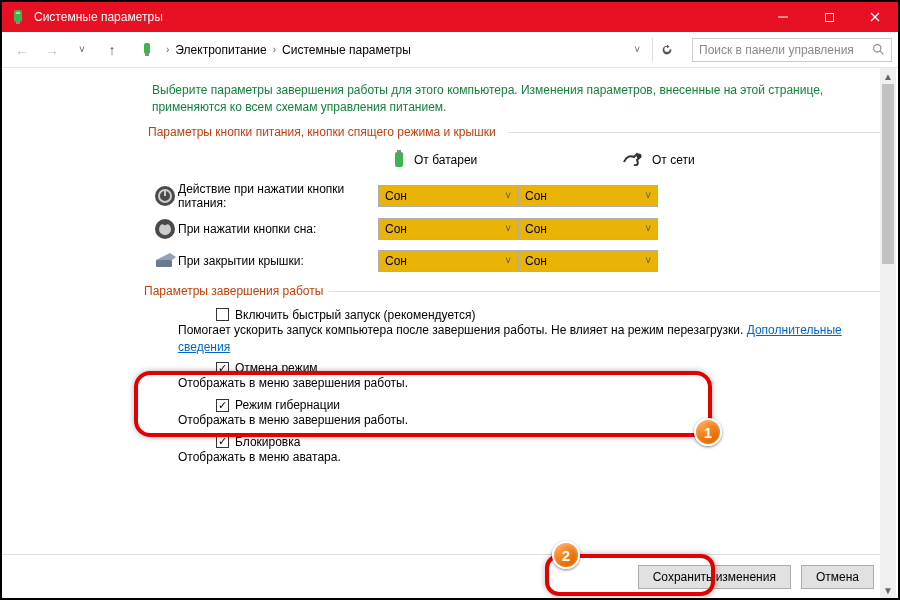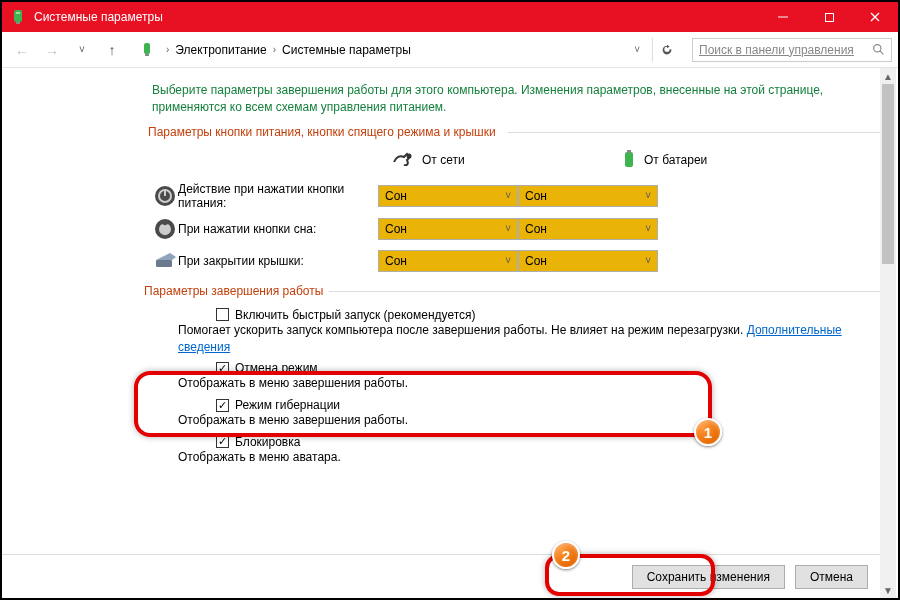--- a/index.html
+++ b/index.html
@@ -66,21 +66,20 @@
     color: #555;
   }
   .search {
     width: 200px; height: 24px;
     border: 1px solid #ccc;
     margin-left: 6px;
     display: flex; align-items: center;
     padding: 0 6px;
     color: #888;
     gap: 6px;
-    text-decoration: underline;
   }
   .content {
     position: relative;
     height: calc(600px - 30px - 36px - 4px);
     overflow: hidden;
     padding: 14px 28px 0 150px;
   }
   .scrollbar-v {
     position: absolute; right: 2px; top: 0; bottom: 0; width: 16px;
     background: #f0f0f0;
@@ -128,21 +127,21 @@
     position:absolute; width:28px; height:28px; border-radius:50%;
     background: radial-gradient(circle at 30% 30%, #ff9a3c, #e86a00 70%);
     border:2px solid #fff; box-shadow:0 1px 3px rgba(0,0,0,.5), inset 0 2px 4px rgba(255,255,255,.4);
     color:#fff; font-weight:bold; font-size:15px;
     display:flex; align-items:center; justify-content:center;
     pointer-events:none;
   }
   .badge1 { left: 692px; top: 350px;}
   .badge2 { left: 550px; top: 473px;}
   .footer {
-    position:absolute; left:0; right:10px; bottom:0; height:44px;
+    position:absolute; left:0; right:4px; bottom:0; height:44px;
     border-top:1px solid #ddd;
     display:flex; align-items:center; justify-content:flex-end;
     gap:10px; padding-right:20px;
     background:#fff;
   }
   .btn {
     height:24px; padding:0 14px; border:1px solid #adadad; background:#e1e1e1;
     display:flex; align-items:center; justify-content:center;
     font-size:12px; color:#000;
   }
@@ -211,32 +210,32 @@
   </div>
 </div>
 
 <div class="content">
   <div class="intro">Выберите параметры завершения работы для этого компьютера. Изменения параметров, внесенные на этой странице, применяются ко всем схемам управления питанием.</div>
 
   <div class="section-title with-line">Параметры кнопки питания, кнопки спящего режима и крышки</div>
 
   <div class="cols-hdr">
     <div class="col">
+      <span><svg width="14" height="20" viewBox="0 0 14 20">
+            <rect x="3" y="3" width="8" height="15" rx="2" fill="#3eb34f"></rect>
+            <rect x="5" y="1" width="4" height="3" fill="#888"></rect>
+          </svg></span>
+      <span>От батареи</span>
+    </div>
+    <div class="col">
       <span><svg width="22" height="14" viewBox="0 0 22 14">
             <path d="M2 10c2-5 6-7 10-5l3-3 3 3-3 3c2 4 0 6-3 5" fill="none" stroke="#333" stroke-width="2"></path>
             <circle cx="17" cy="4" r="2.5" fill="#333"></circle>
           </svg></span>
       <span>От сети</span>
-    </div>
-    <div class="col">
-      <span><svg width="14" height="20" viewBox="0 0 14 20">
-            <rect x="3" y="3" width="8" height="15" rx="2" fill="#3eb34f"></rect>
-            <rect x="5" y="1" width="4" height="3" fill="#888"></rect>
-          </svg></span>
-      <span>От батареи</span>
     </div>
   </div>
 
   <div class="row">
     <span class="icon">
         <svg width="22" height="22" viewBox="0 0 22 22">
           <circle cx="11" cy="11" r="10" fill="#4a4a4a"></circle>
           <circle cx="11" cy="11" r="6" fill="none" stroke="#ccc" stroke-width="2"></circle>
           <line x1="11" y1="4" x2="11" y2="11" stroke="#ccc" stroke-width="2"></line>
         </svg>

